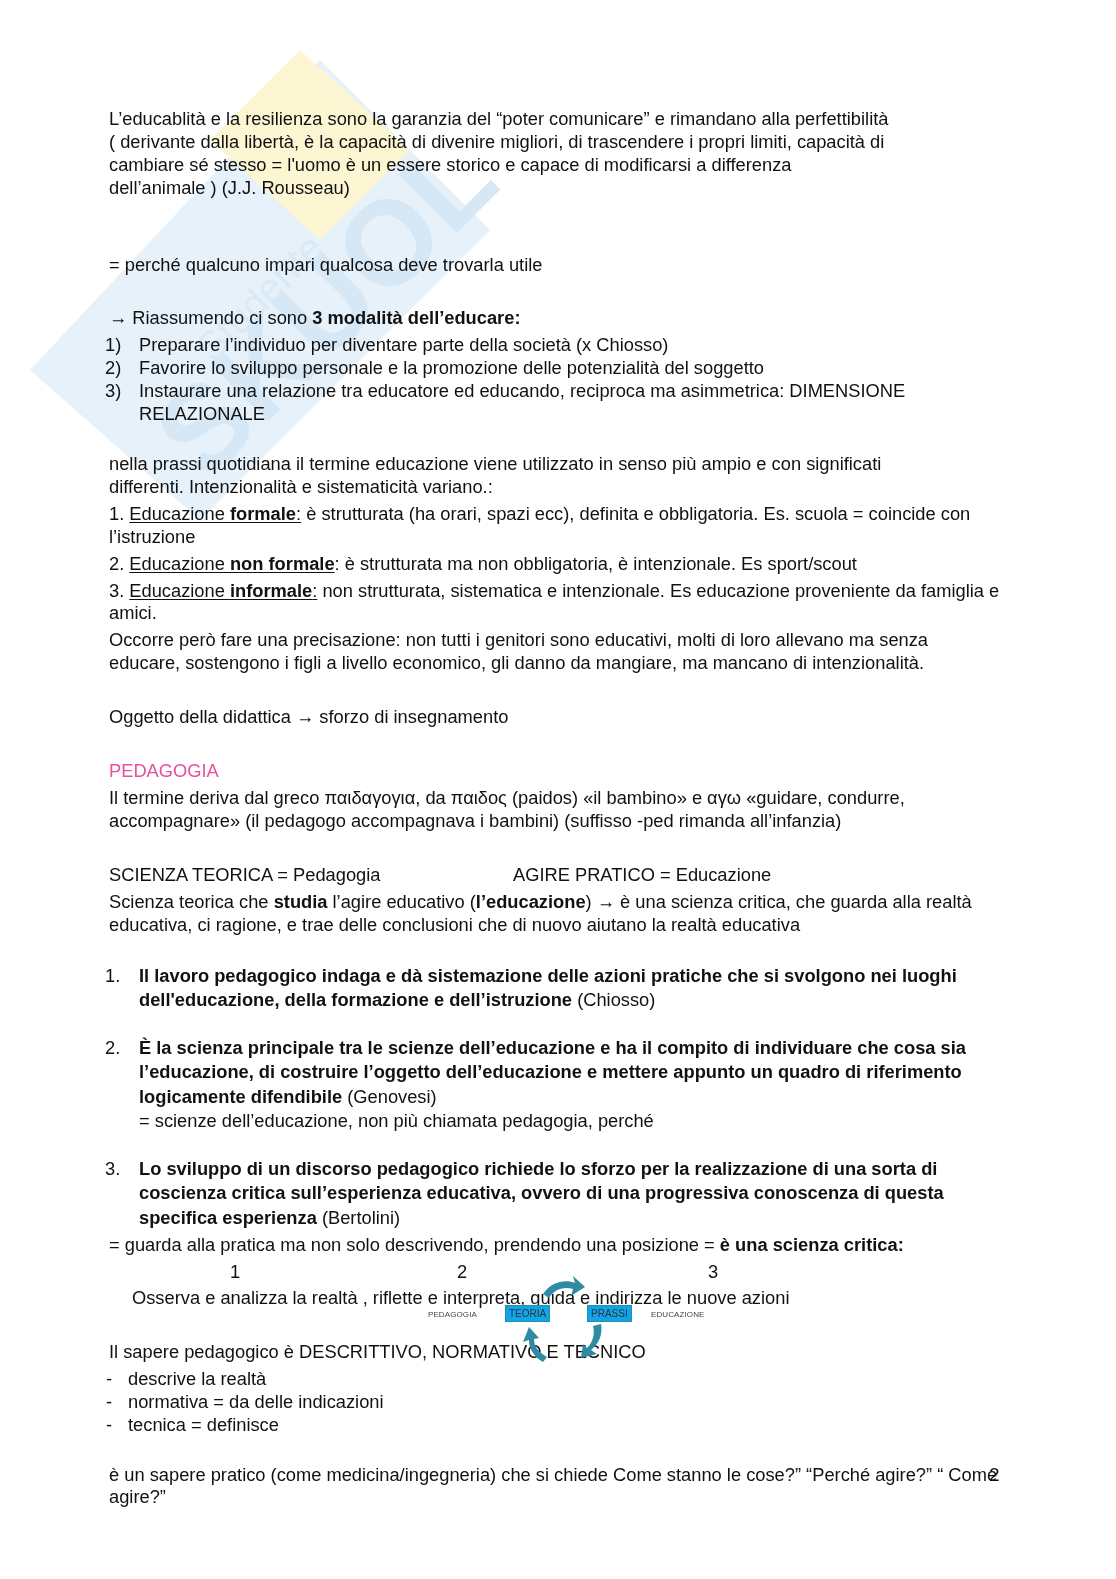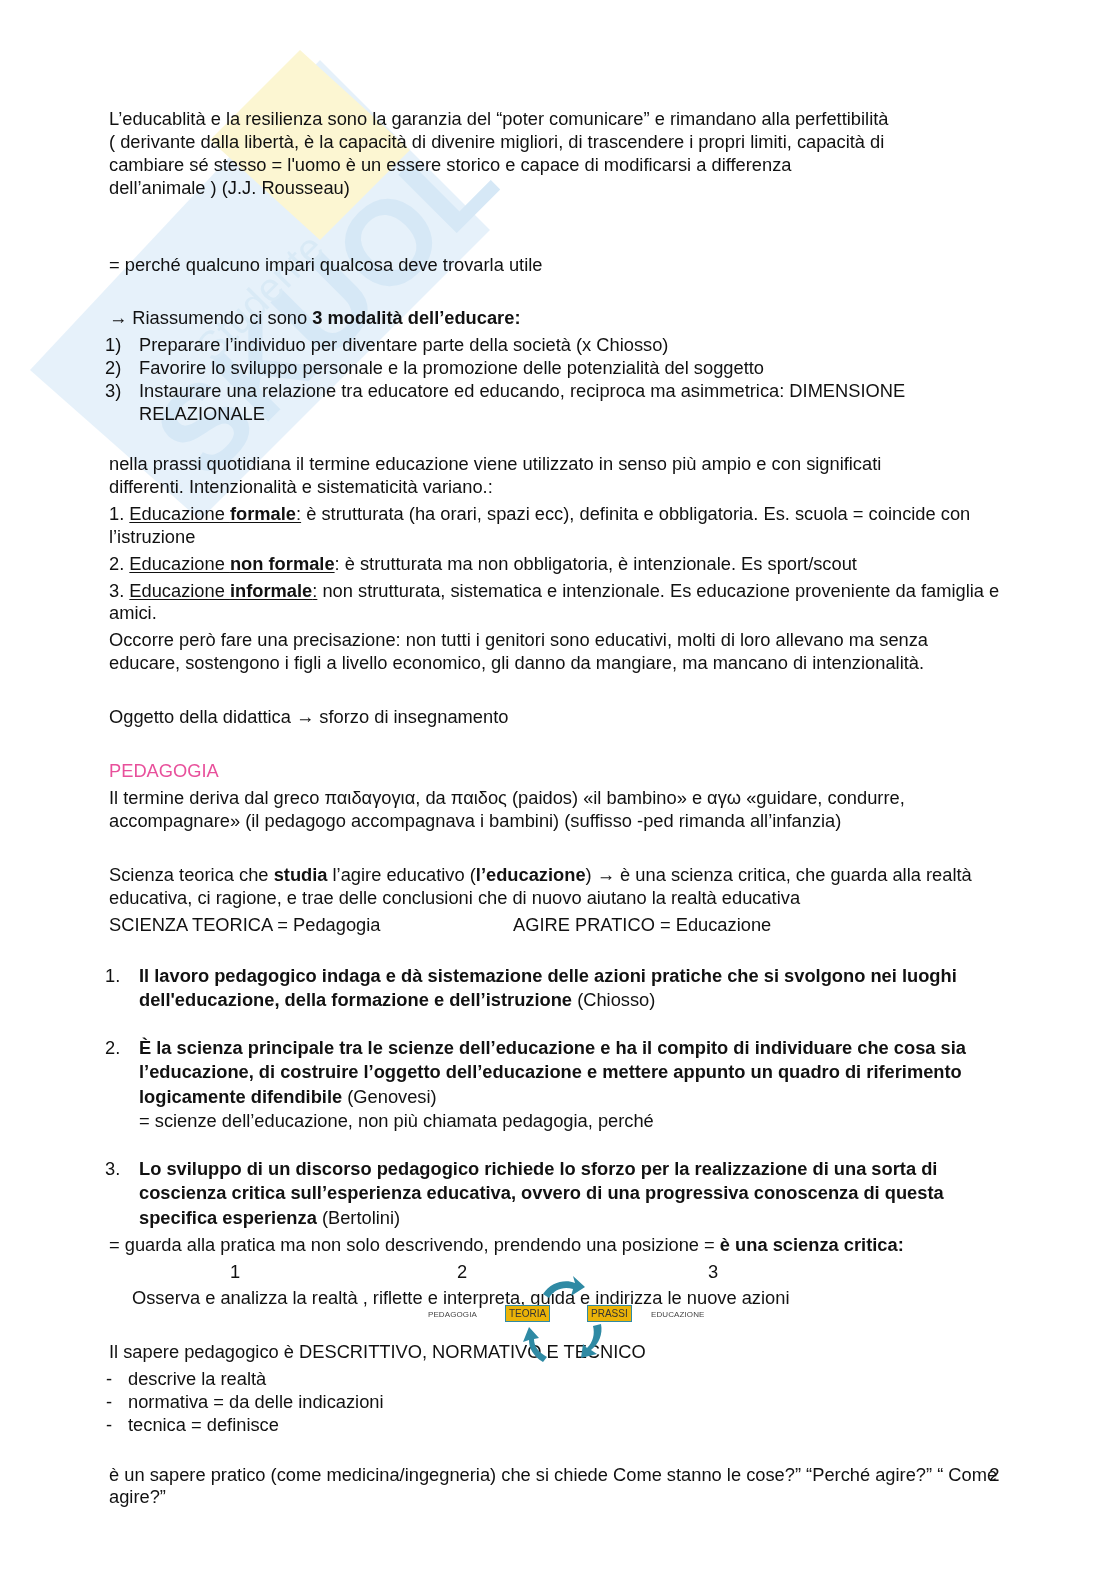--- a/index.html
+++ b/index.html
@@ -18,21 +18,21 @@
     .blist .n { width: 34px; flex: 0 0 34px; }
     .blist { line-height: 24.5px; }
     .blist .t { font-weight: bold; }
     .blist .t span.r { font-weight: normal; }
     .dash { display: flex; }
     .dash .n { width: 22px; flex: 0 0 22px; padding-left: 1px; }
     .nums { position: relative; height: 22px; }
     .nums span { position: absolute; top: 0; }
     .diagram { position: absolute; left: 425px; top: 1272px; width: 290px; height: 92px; }
     .dlabel { position: absolute; font-size: 8px; color: #444; letter-spacing: 0.1px; }
-    .dbox { position: absolute; border: 1.5px solid #2f8aa4; font-size: 10px; padding: 0 3px; line-height: 15px; color: #333; background: #eab308; }
+    .dbox { position: absolute; border: 1.5px solid #2f8aa4; font-size: 10px; padding: 0 3px; line-height: 15px; color: #333; background: #0ea5e9; }
     .pagenum { position: absolute; left: 989px; top: 1464px; font-size: 19px; }
   </style>
 </head>
 <body>
 
 <svg class="wm" viewBox="0 0 480 480">
   <polygon points="10,330 300,20 470,190 180,480" fill="#e3f0fa" opacity="0.9"></polygon>
   <polygon points="190,100 280,10 390,110 300,200" fill="#fcf6d2"></polygon>
   <text x="60" y="380" transform="rotate(-45 200 260)" font-family="Liberation Sans, sans-serif" font-size="120" font-weight="bold" fill="#d6e8f6">SKUOL</text>
   <text x="150" y="300" transform="rotate(-45 200 260)" font-family="Liberation Sans, sans-serif" font-size="40" fill="#d9eaf6">Studente</text>
@@ -81,26 +81,26 @@
   <p>Occorre però fare una precisazione: non tutti i genitori sono educativi, molti di loro allevano ma senza educare, sostengono i figli a livello economico, gli danno da mangiare, ma mancano di intenzionalità.</p>
   <div class="gap"></div>
 
   <p>Oggetto della didattica → sforzo di insegnamento</p>
   <div class="gap"></div>
 
   <p class="pink">PEDAGOGIA</p>
   <p>Il termine deriva dal greco παιδαγογια, da παιδος (paidos) «il bambino» e αγω «guidare, condurre, accompagnare» (il pedagogo accompagnava i bambini) (suffisso -ped rimanda all’infanzia)</p>
   <div class="gap"></div>
 
-  <p>
-    <span>Scienza teorica che </span><span class="b">studia</span><span> l’agire educativo (</span><span class="b">l’educazione</span><span>) → è una scienza critica, che guarda alla realtà educativa, ci ragione, e trae delle conclusioni che di nuovo aiutano la realtà educativa</span>
-  </p>
   <p style="position:relative;height:23px;">
     <span style="position:absolute;left:0;">SCIENZA TEORICA = Pedagogia</span>
     <span style="position:absolute;left:404px;">AGIRE PRATICO = Educazione</span>
+  </p>
+  <p>
+    <span>Scienza teorica che </span><span class="b">studia</span><span> l’agire educativo (</span><span class="b">l’educazione</span><span>) → è una scienza critica, che guarda alla realtà educativa, ci ragione, e trae delle conclusioni che di nuovo aiutano la realtà educativa</span>
   </p>
   <div class="gap"></div>
 
   <div class="ol blist">
     <span class="n">1.</span>
     <span class="t"><span>Il lavoro pedagogico indaga e dà sistemazione delle azioni pratiche che si svolgono nei luoghi dell'educazione, della formazione e dell’istruzione</span><span class="r"> (Chiosso)</span></span>
   </div>
   <div class="gap"></div>
   <div class="ol blist">
     <span class="n">2.</span>

